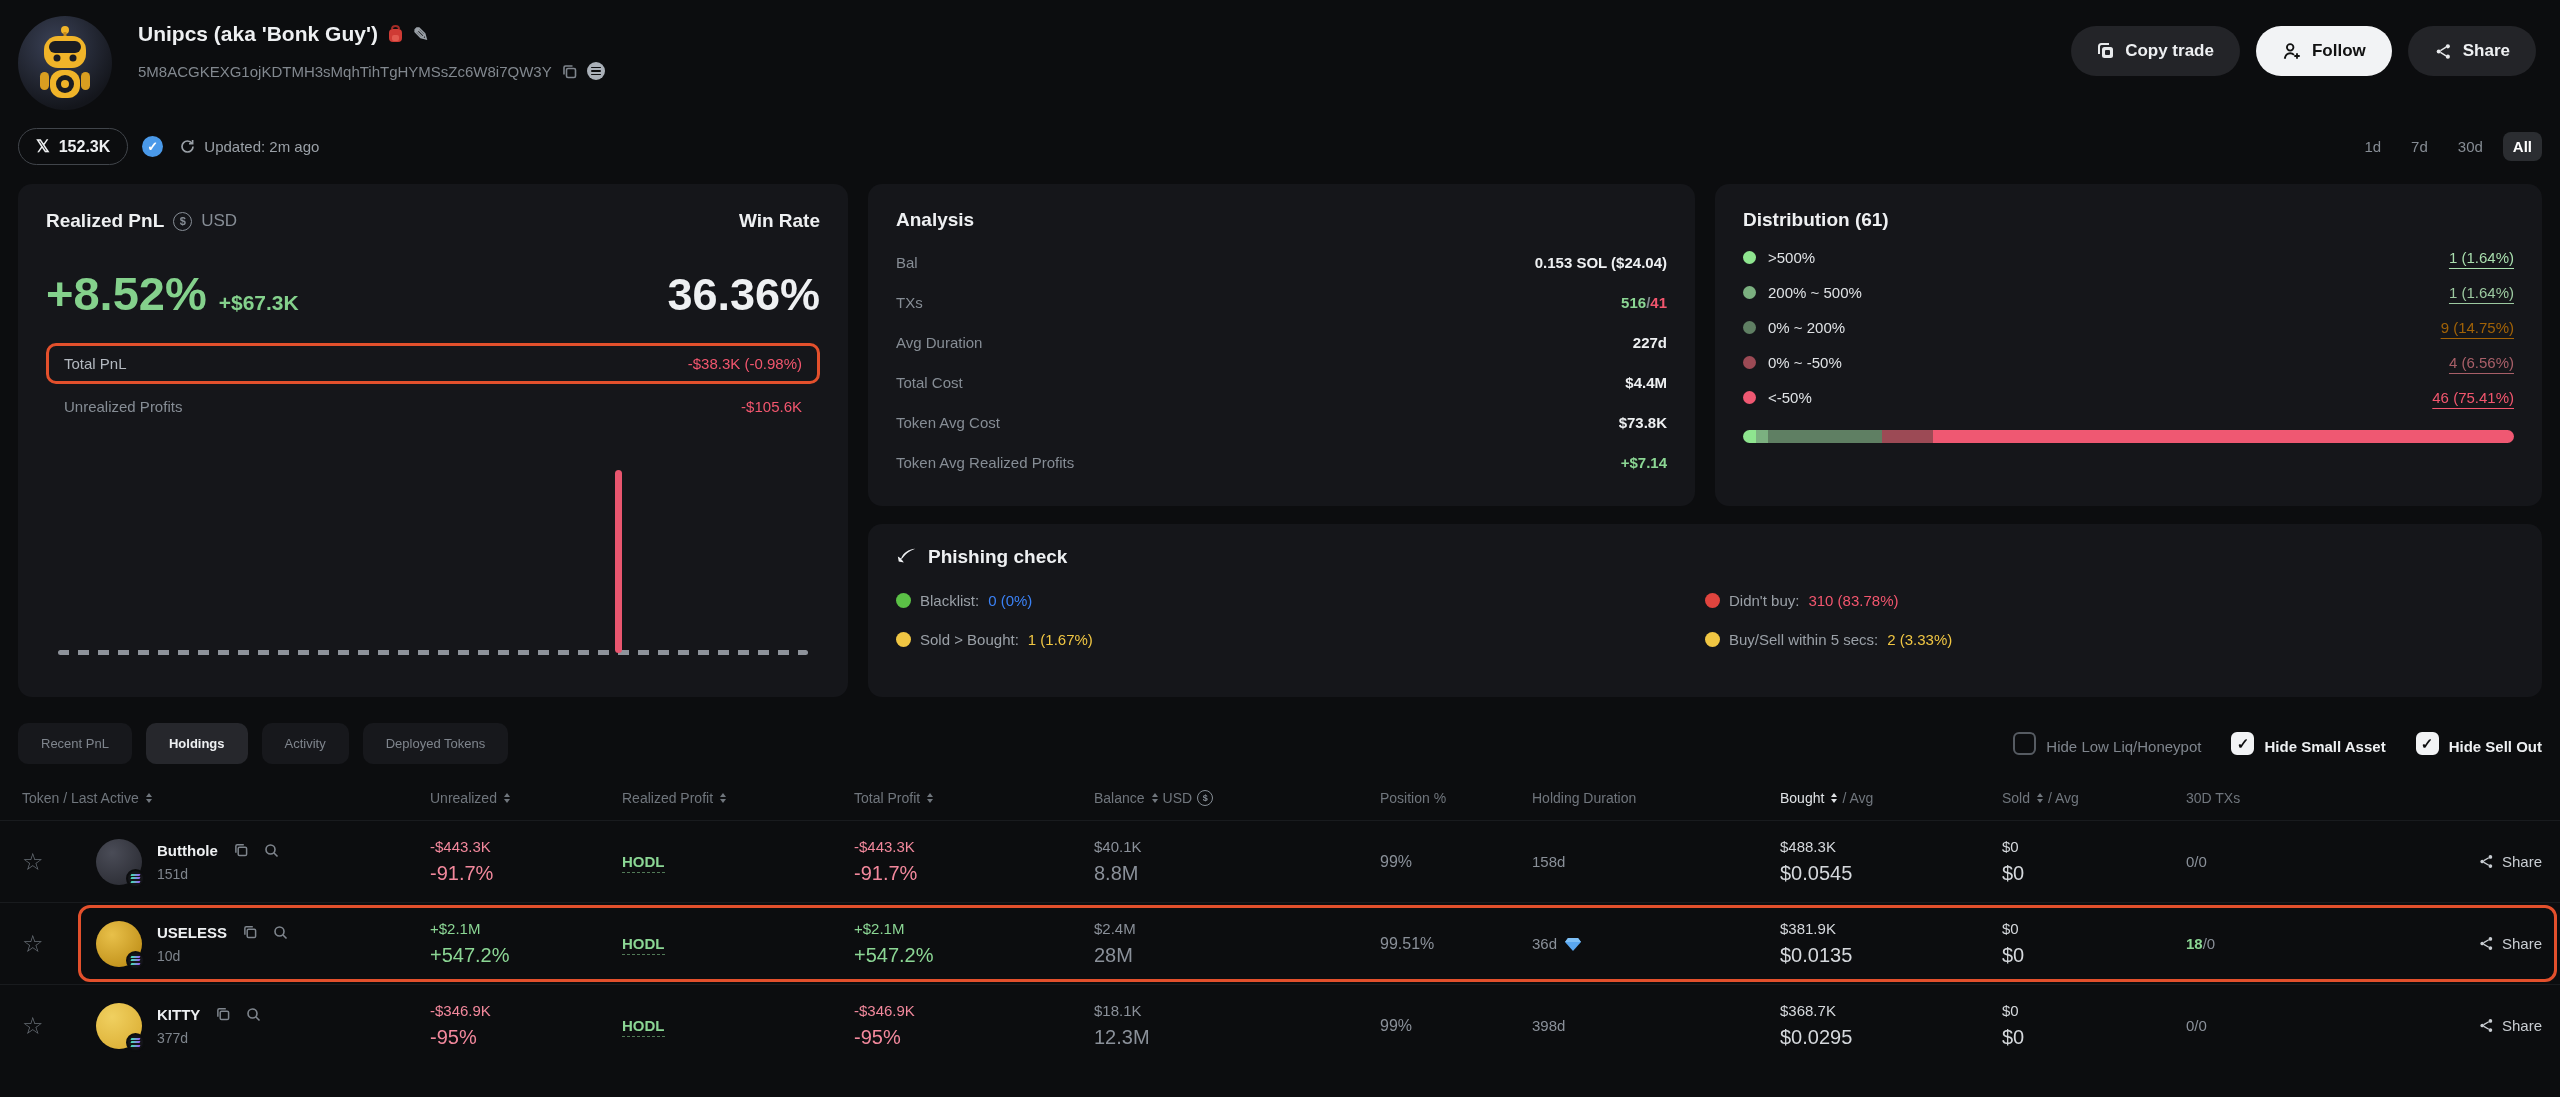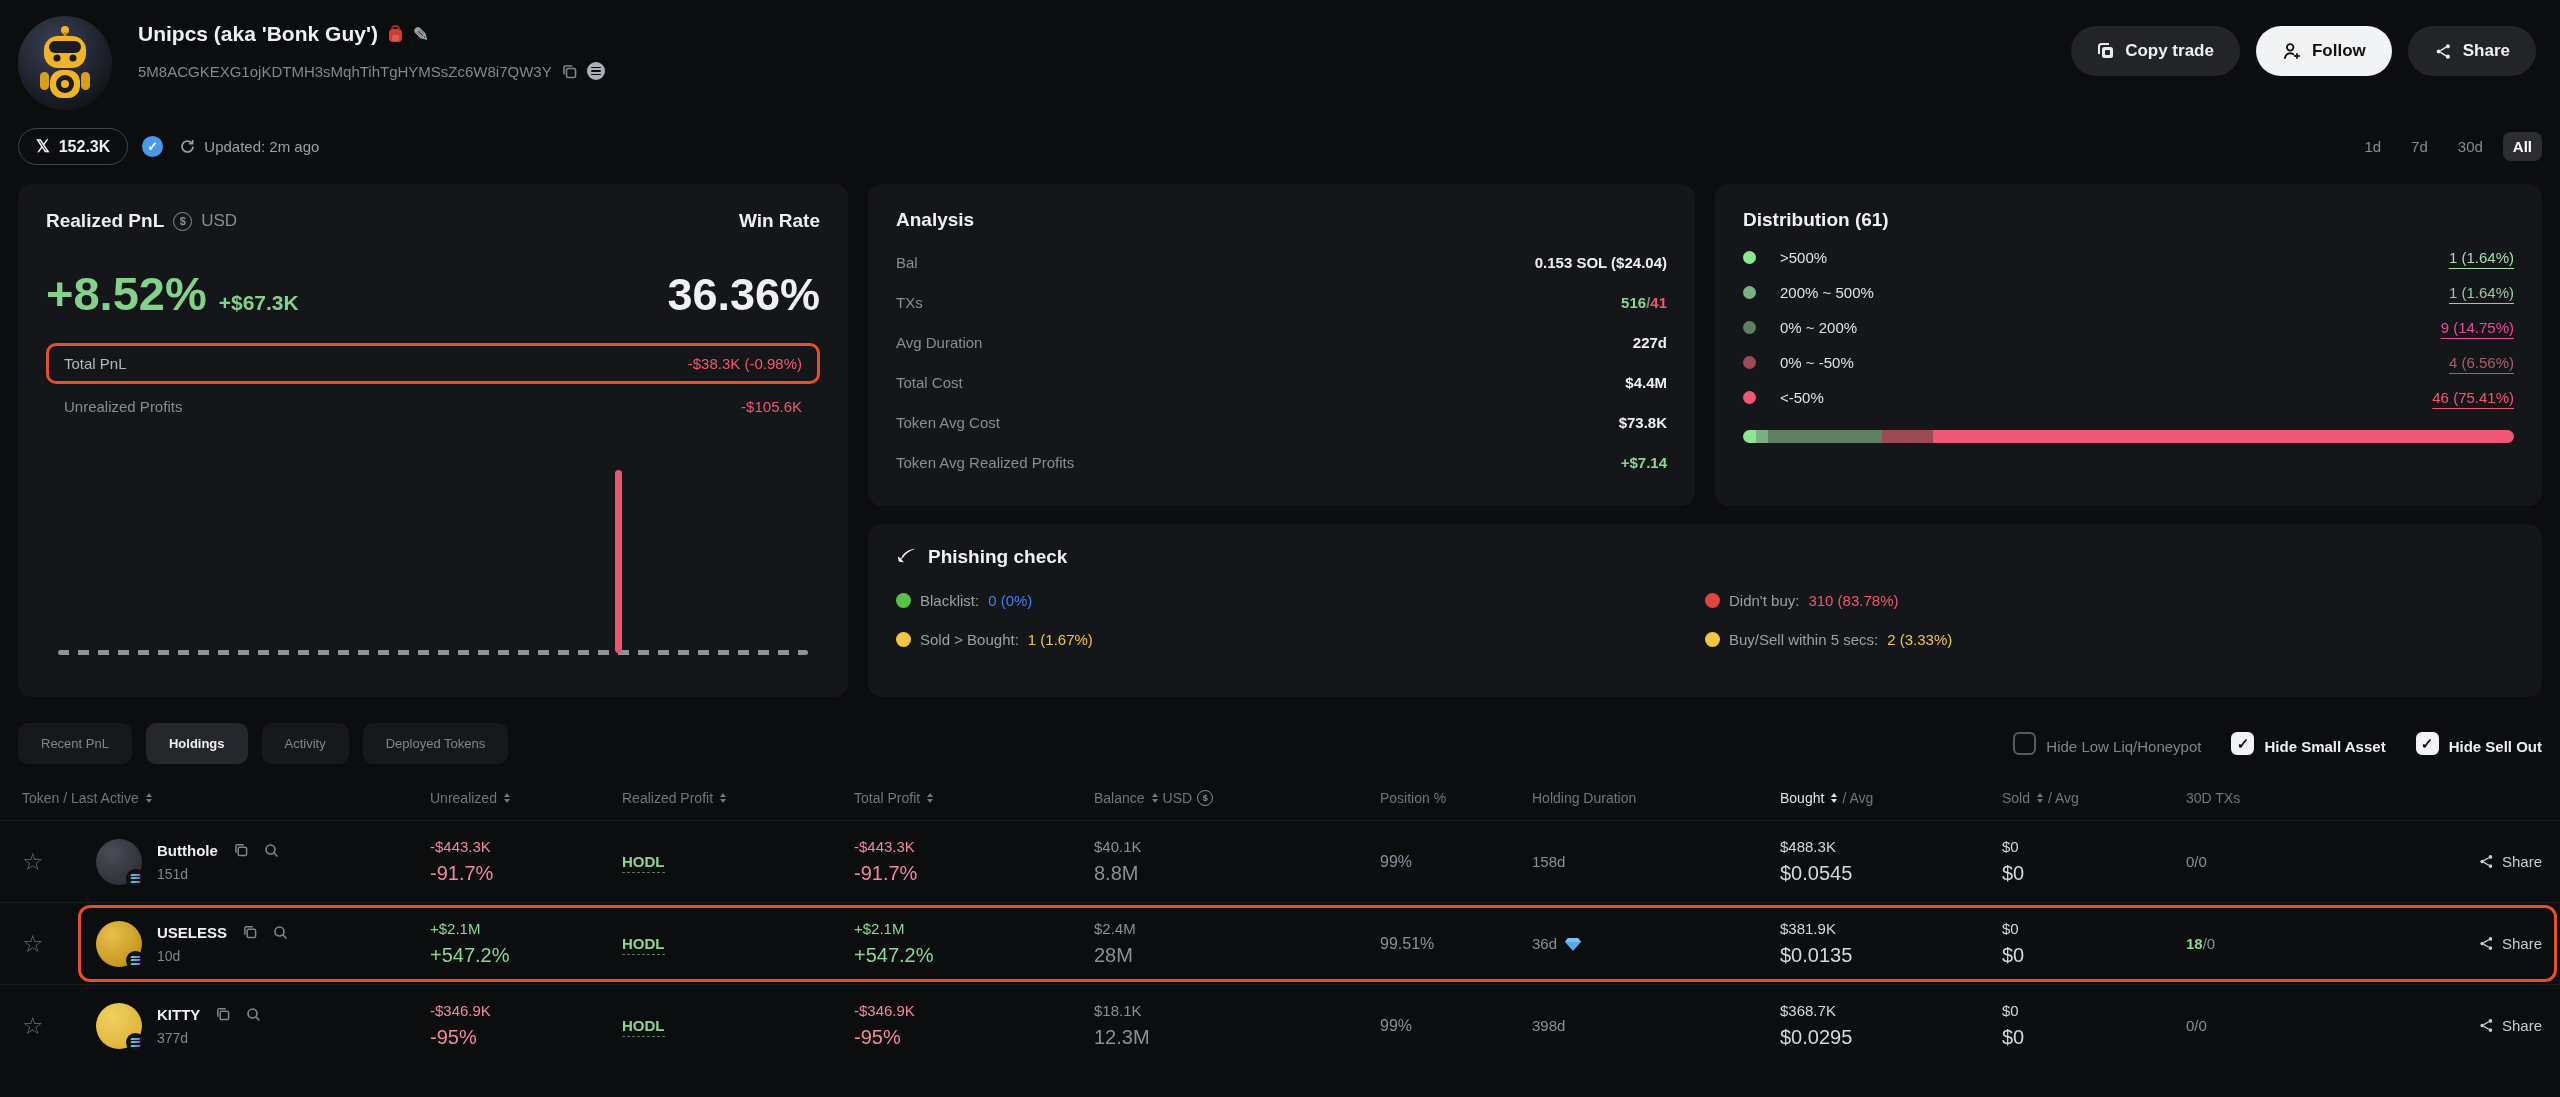--- a/index.html
+++ b/index.html
@@ -69,21 +69,21 @@
 
   .rightcol{display:grid;grid-template-rows:322px 1fr;gap:18px}
   .toprow{display:grid;grid-template-columns:1fr 1fr;gap:20px}
   .an-card,.dist-card{padding:25px 28px}
   .cardtitle{font-size:19px;font-weight:bold}
   .an-row{display:flex;justify-content:space-between;margin-top:23px;font-size:15px}
   .an-row .lab{color:#868d95}
   .an-row .val{font-weight:bold}
   .dist-row{display:flex;align-items:center;margin-top:18px;font-size:15px}
   .dot{width:13px;height:13px;border-radius:50%;flex:0 0 auto}
-  .dist-row .lab{margin-left:24px;color:#dfe2e5}
+  .dist-row .lab{margin-left:12px;color:#dfe2e5}
   .dist-row .val{margin-left:auto;text-decoration:underline;text-underline-offset:5px;font-size:15px}
   .dist-bar{display:flex;height:13px;border-radius:7px;overflow:hidden;margin-top:24px}
   .seg{height:100%}
 
   .ph-card{padding:22px 28px}
   .ph-title{display:flex;align-items:center;gap:10px;font-size:19px;font-weight:bold}
   .ph-grid{display:grid;grid-template-columns:1fr 1fr;row-gap:22px;margin-top:24px}
   .ph-item{display:flex;align-items:center;gap:9px;font-size:15px}
   .ph-item .dot{width:15px;height:15px}
   .ph-item .lab{color:#9aa0a7}
@@ -298,21 +298,21 @@
     <span class="val" style="color: rgb(169, 223, 174);">1 (1.64%)</span>
   </div>
             <div class="dist-row">
     <span class="dot" style="background: rgb(123, 176, 128);"></span>
     <span class="lab">200% ~ 500%</span>
     <span class="val" style="color: rgb(156, 201, 160);">1 (1.64%)</span>
   </div>
             <div class="dist-row">
     <span class="dot" style="background: rgb(95, 127, 99);"></span>
     <span class="lab">0% ~ 200%</span>
-    <span class="val" style="color: #ec4899;">9 (14.75%)</span>
+    <span class="val" style="color: #a16207;">9 (14.75%)</span>
   </div>
             <div class="dist-row">
     <span class="dot" style="background: rgb(156, 74, 85);"></span>
     <span class="lab">0% ~ -50%</span>
     <span class="val" style="color: rgb(168, 95, 104);">4 (6.56%)</span>
   </div>
             <div class="dist-row">
     <span class="dot" style="background: rgb(239, 88, 114);"></span>
     <span class="lab">&lt;-50%</span>
     <span class="val" style="color: rgb(242, 86, 110);">46 (75.41%)</span>

